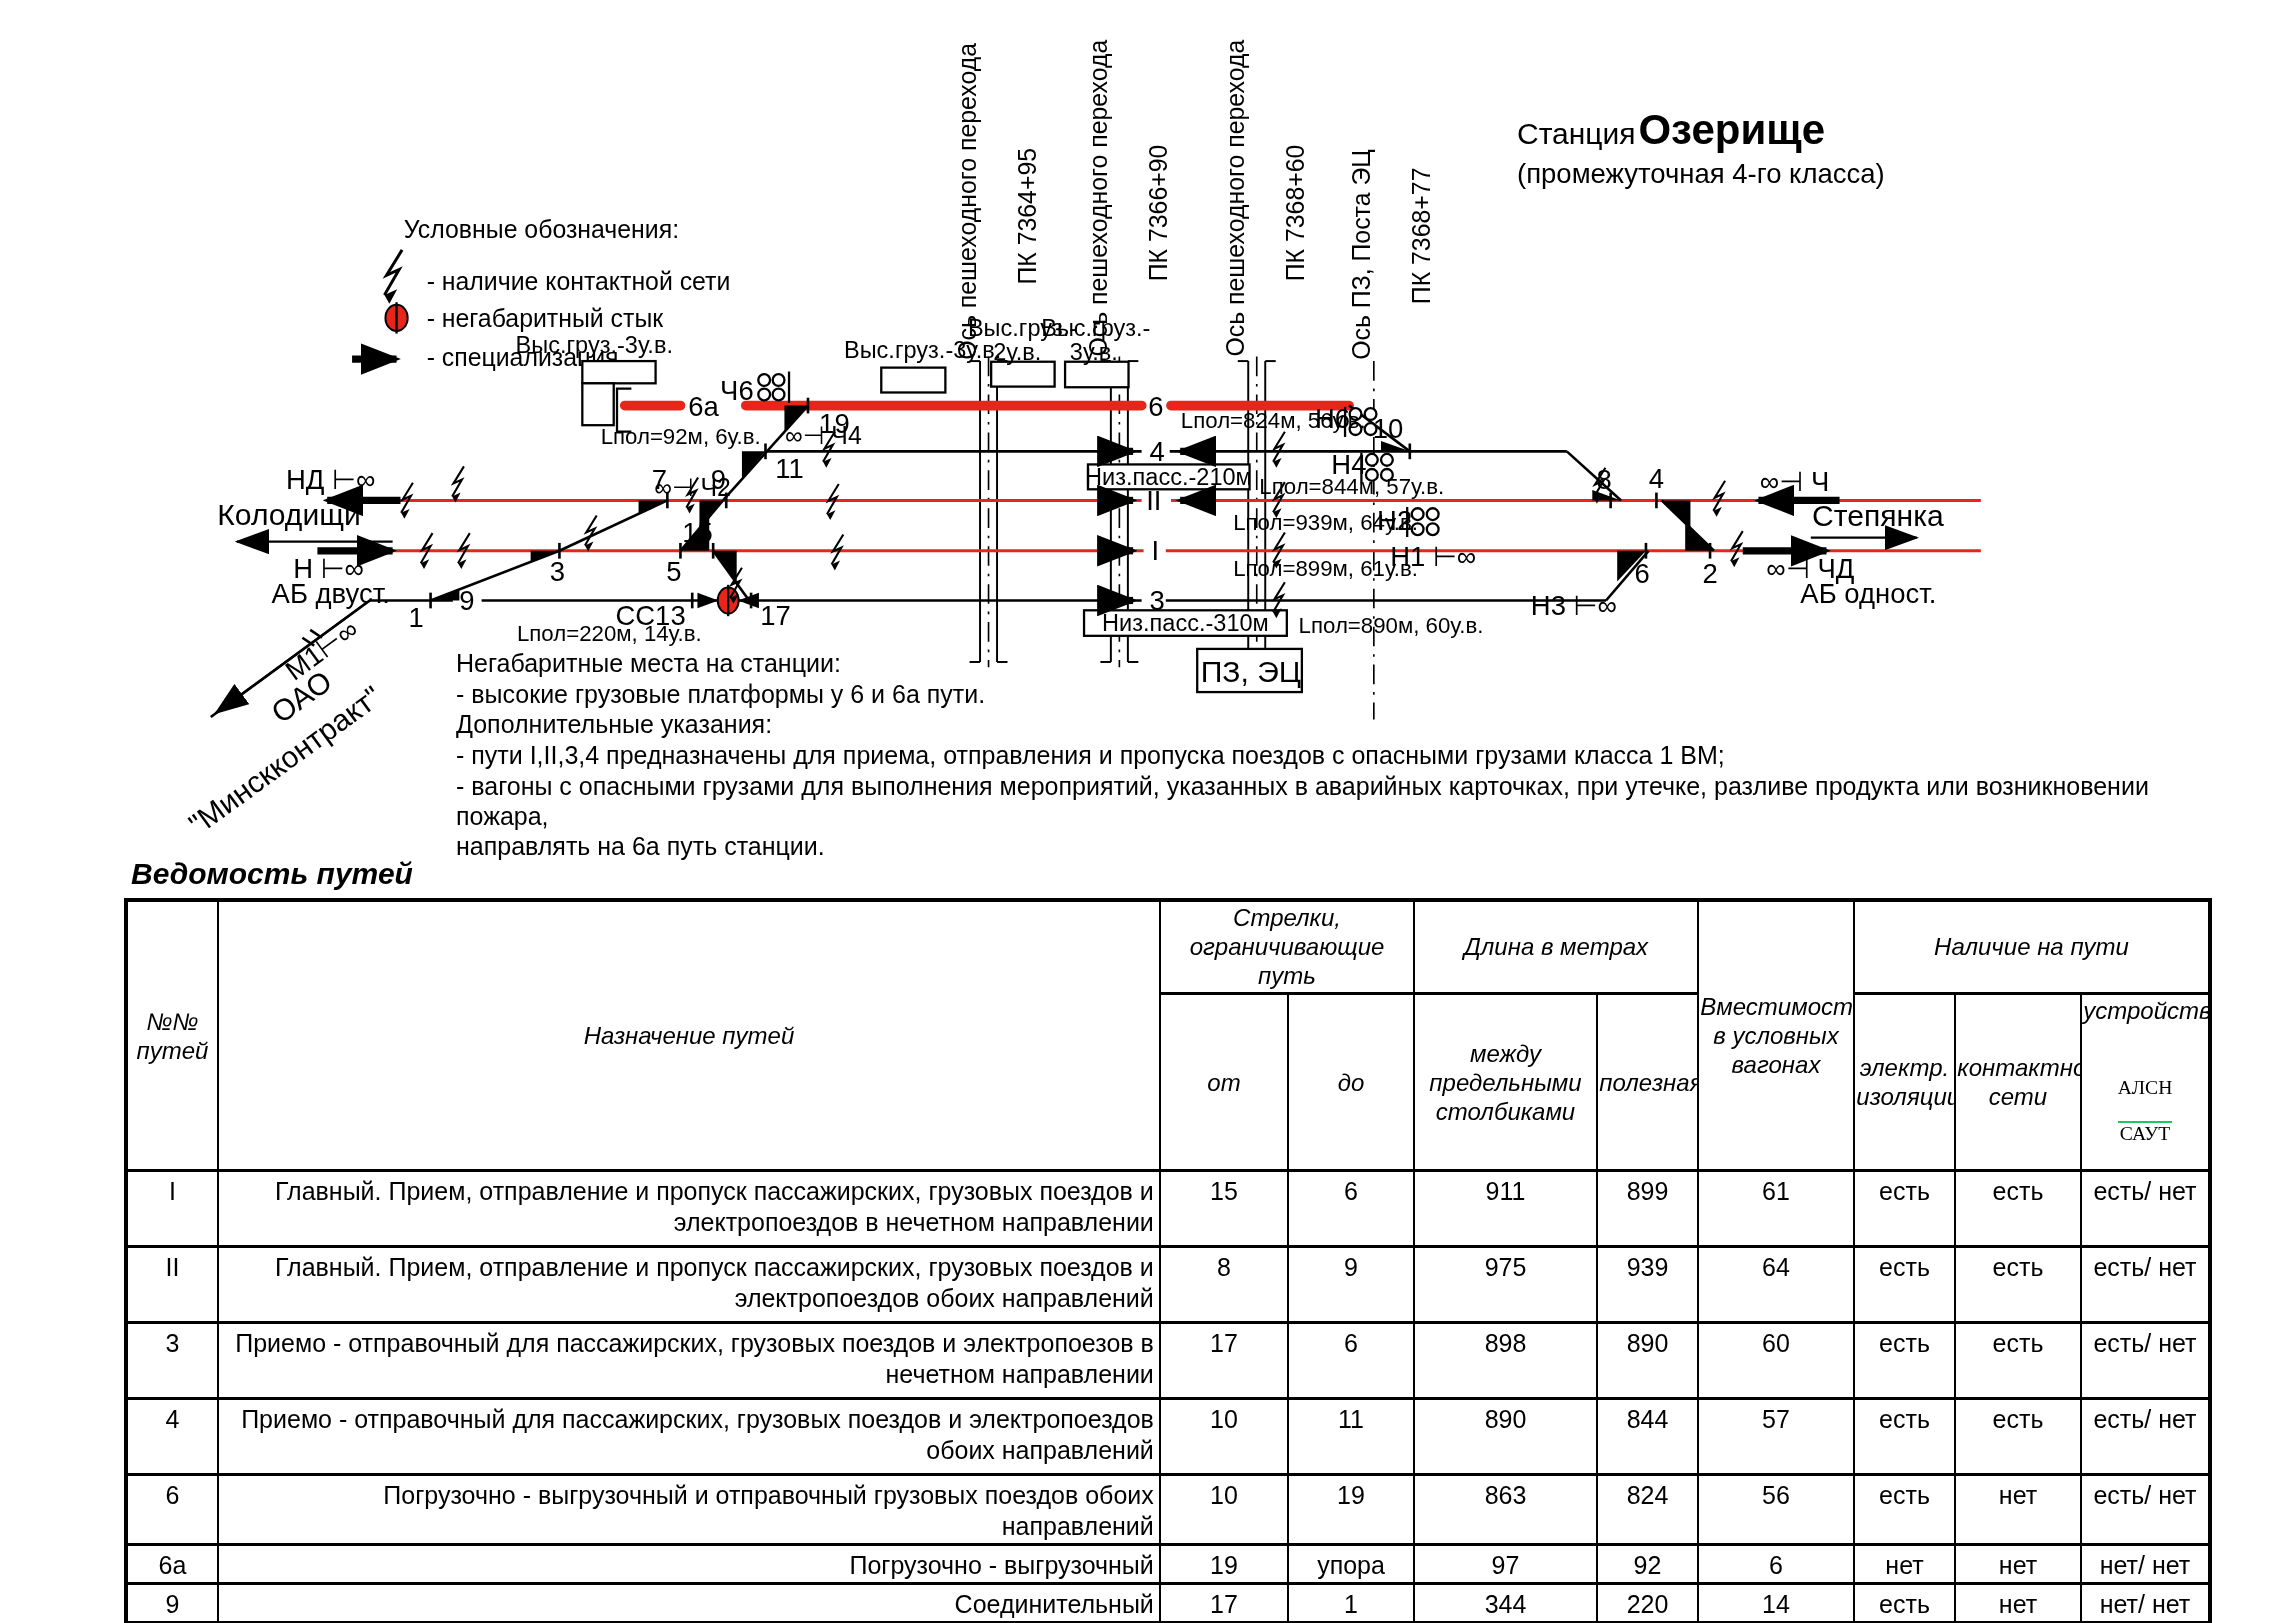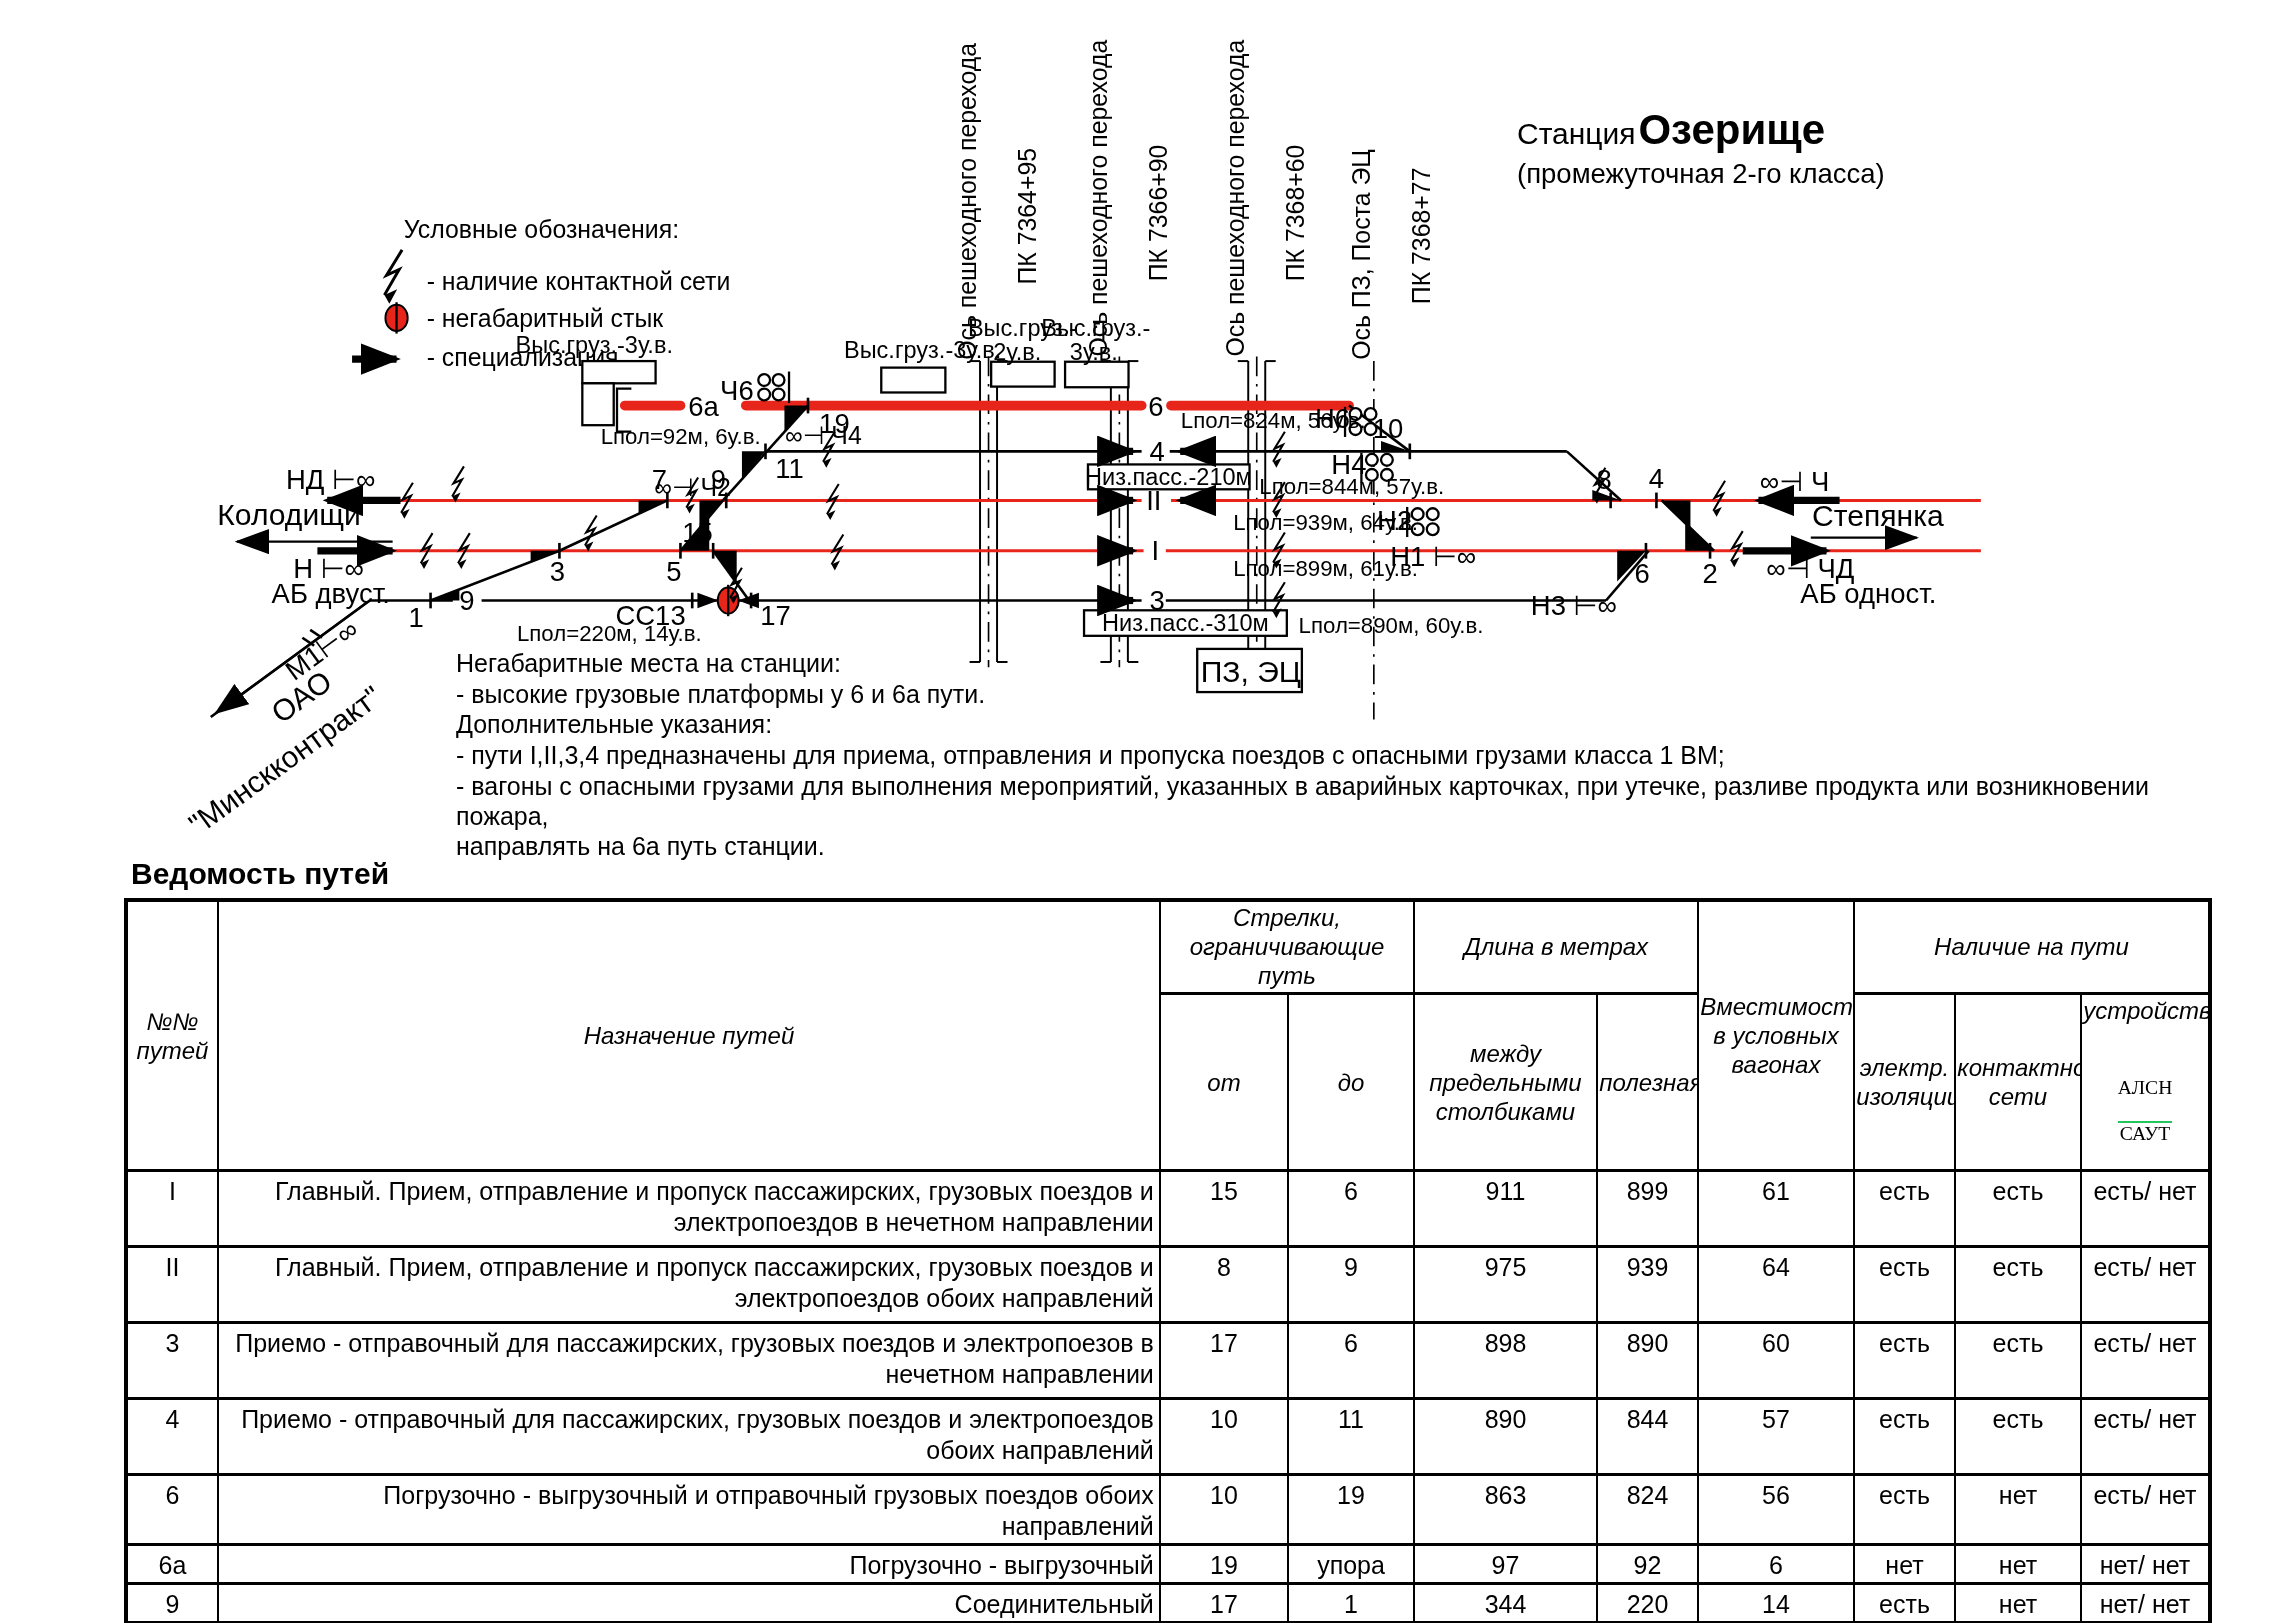--- a/index.html
+++ b/index.html
@@ -11,21 +11,21 @@
   .mid{text-anchor:middle;} .end{text-anchor:end;}
   
   .title{position:absolute;left:1517px;top:106px;}
   .title .t1{font-size:30px;}
   .title .t2{font-size:42px;font-weight:bold;text-align:right;}
   .title .t3{display:block;font-size:27.5px;margin-top:3.9px;}
   
   .notes{position:absolute;left:456px;top:648px;width:1728px;font-size:25px;line-height:30px;}
   .notes div{margin:0 0 0.7px 0;}
   
-  .vtitle{position:absolute;left:131px;top:857px;font-size:30px;font-weight:bold;}
+  .vtitle{position:absolute;left:131px;top:857px;font-size:30px;font-weight:bold;font-style:italic;}
   .vtable{position:absolute;left:124px;top:898px;border-collapse:collapse;table-layout:fixed;
           width:2084px;}
   .vtable th,.vtable td{border:2px solid #000;overflow:hidden;}
   .vtable{border:4.6px solid #000;}
   .vtable tr{border-top:3.3px solid #000;border-bottom:3.3px solid #000;}
   .vtable th{font-weight:normal;font-style:italic;font-size:24px;text-align:center;
              vertical-align:middle;white-space:pre-line;line-height:29px;padding:1.3px;}
   .vtable td{font-size:25px;text-align:center;vertical-align:top;padding-top:3.9px;line-height:31px;}
   .vtable td.p{text-align:right;padding-left:10.5px;padding-right:5.2px;}
   .h1 th{height:69px;} .h2 th{height:105px;margin-top:8px;}
@@ -36,21 +36,21 @@
   .frac .fb{display:block;border-top:2px solid #22c55e;}
 </style>
 </head>
 <body>
 
 <div class="page">
 
   <div class="title">
     <span class="t1">Станция</span>
     <span class="t2">Озерище</span>
-    <span class="t3">(промежуточная 2-го класса)</span>
+    <span class="t3">(промежуточная 4-го класса)</span>
   </div>
 
   <svg width="2295" height="870" viewBox="0 0 3508 1330" style="position:absolute;left:0;top:0;">
     <defs>
       <marker id="mth" markerWidth="5.6" markerHeight="4.4" refX="5" refY="2.2" orient="auto">
         <path d="M0,0 L5.6,2.2 L0,4.4 Z"></path>
       </marker>
       <marker id="mtn" markerWidth="15" markerHeight="11" refX="14" refY="5.5" orient="auto">
         <path d="M0,0 L15,5.5 L0,11 Z"></path>
       </marker>

